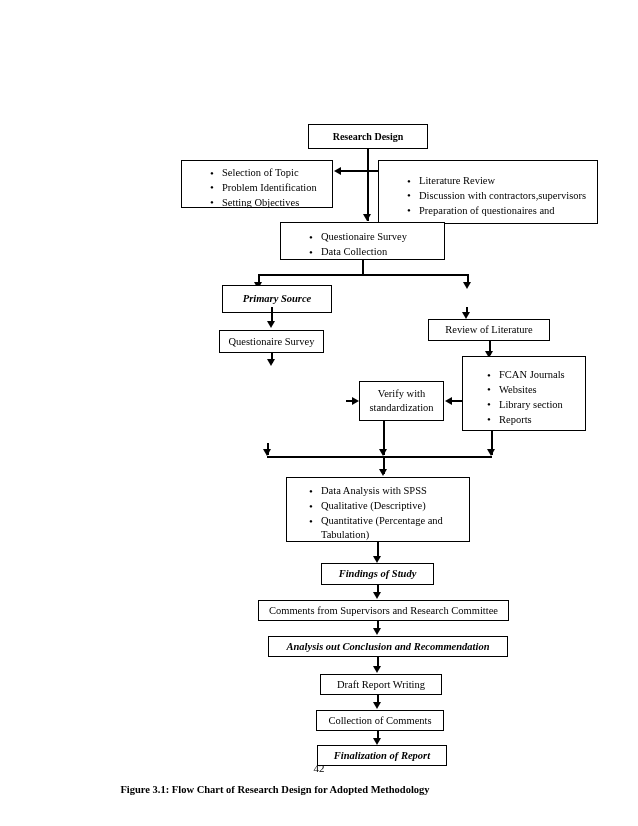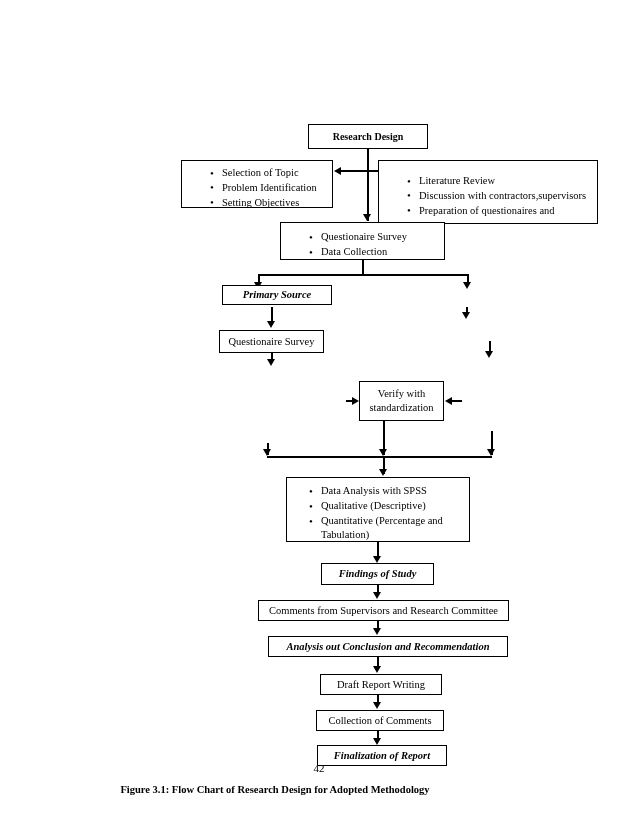--- a/index.html
+++ b/index.html
@@ -148,54 +148,65 @@
     </ul>
   </div>
 
   <div class="vline" style="left:362px; top:260px; height:15px;"></div>
   <div class="hline" style="left:258px; top:274px; width:210px;"></div>
   <div class="vline" style="left:258px; top:274px; height:10px;"></div>
   <div class="arrow-d" style="left:254px; top:282px;"></div>
   <div class="vline" style="left:467px; top:274px; height:10px;"></div>
   <div class="arrow-d" style="left:463px; top:282px;"></div>
 
-  <div class="box center bolditalic" style="left:222px; top:285px; width:110px; height:20px;">
+  <div class="box center bolditalic" style="left:222px; top:285px; width:110px; height:28px;">
     <span class="label">Primary Source</span>
   </div>
 
 
   <div class="vline" style="left:271px; top:307px; height:16px;"></div>
   <div class="arrow-d" style="left:267px; top:321px;"></div>
 
   <div class="vline" style="left:466px; top:307px; height:8px;"></div>
   <div class="arrow-d" style="left:462px; top:312px;"></div>
 
   <div class="box center" style="left:219px; top:330px; width:105px; height:23px;">
     <span class="label">Questionaire Survey</span>
   </div>
 
+  <div class="box center" style="left:428px; top:319px; width:122px; height:22px;">
+    <span class="label">Review of Literature</span>
+  </div>
 
   <div class="vline" style="left:271px; top:353px; height:10px;"></div>
   <div class="arrow-d" style="left:267px; top:359px;"></div>
 
   <div class="vline" style="left:489px; top:341px; height:14px;"></div>
   <div class="arrow-d" style="left:485px; top:351px;"></div>
 
 
   <div class="box center" style="left:359px; top:381px; width:85px; height:40px;">
     <span class="label">Verify with</span>
     <span class="label">standardization</span>
   </div>
 
   <div class="hline" style="left:346px; top:400px; width:7px;"></div>
   <div class="arrow-r" style="left:352px; top:396.5px;"></div>
 
   <div class="hline" style="left:452px; top:400px; width:10px;"></div>
   <div class="arrow-l" style="left:445px; top:396.5px;"></div>
 
+  <div class="box" style="left:462px; top:356px; width:124px; height:75px;">
+    <ul class="bullets" style="padding-left:24px;">
+      <li><span>FCAN Journals</span></li>
+      <li><span>Websites</span></li>
+      <li><span>Library section</span></li>
+      <li><span>Reports</span></li>
+    </ul>
+  </div>
 
   <div class="vline" style="left:267px; top:443px; height:12px;"></div>
   <div class="arrow-d" style="left:263px; top:449px;"></div>
 
   <div class="vline" style="left:383px; top:421px; height:34px;"></div>
   <div class="arrow-d" style="left:379px; top:449px;"></div>
 
   <div class="vline" style="left:491px; top:431px; height:24px;"></div>
   <div class="arrow-d" style="left:487px; top:449px;"></div>
 

